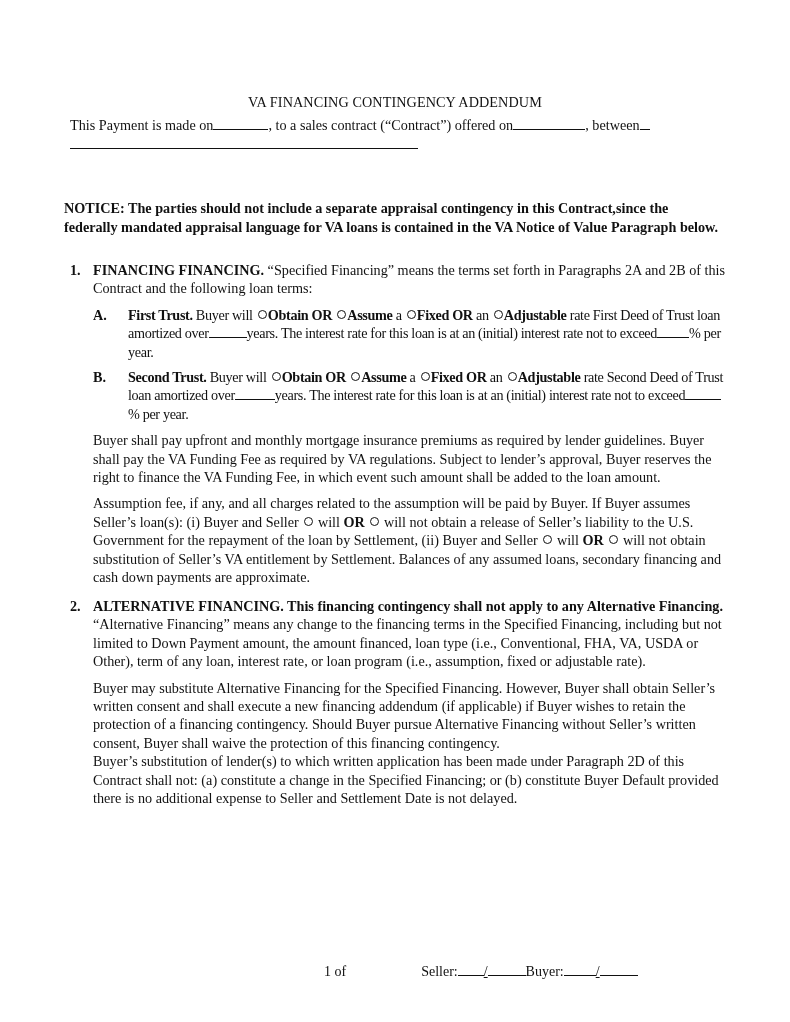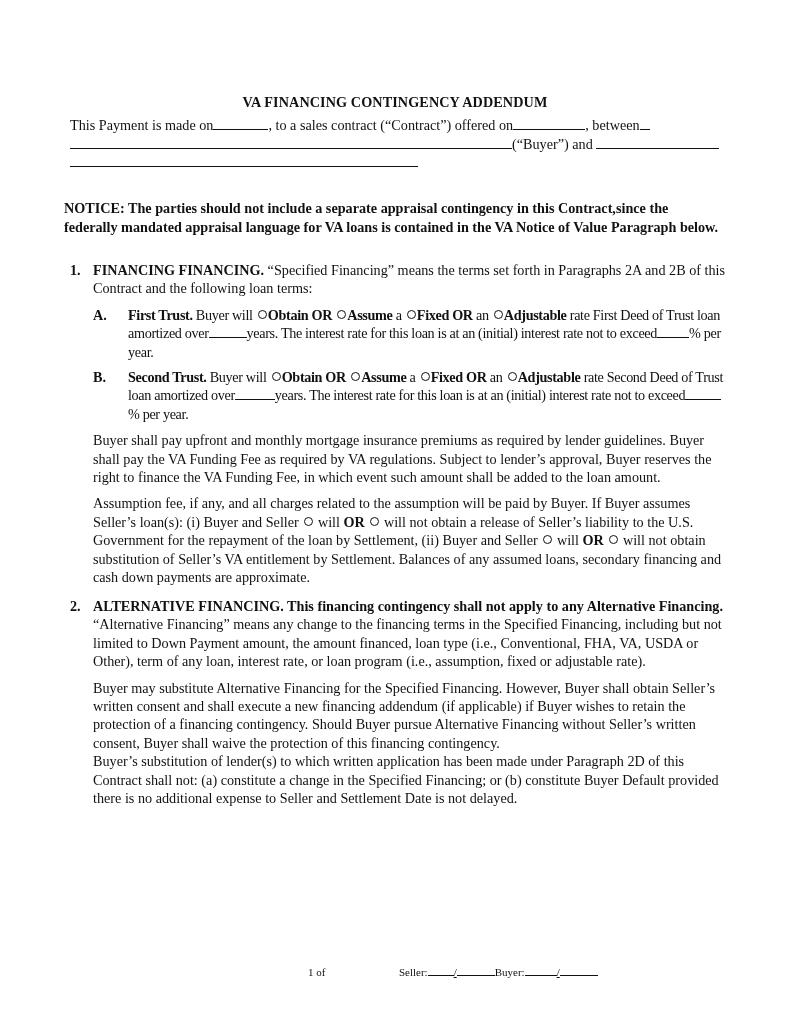--- a/index.html
+++ b/index.html
@@ -20,21 +20,21 @@
     .page {
       position: absolute;
       left: 0; top: 0;
       width: 790px; height: 1022px;
     }
     .title {
       position: absolute;
       top: 93px;
       left: 0; width: 790px;
       text-align: center;
-      font-weight: bold;
+      font-weight: normal;
       font-size: 14.2px;
       letter-spacing: 0.1px;
     }
     .intro {
       position: absolute;
       top: 116px;
       left: 70px;
       width: 652px;
     }
     .intro-line { height: 18.5px; white-space: nowrap; position: relative; }
@@ -87,39 +87,36 @@
       vertical-align: 1px;
       margin: 0 1px 0 2px;
     }
     .para {
       margin-left: 23px;
     }
     .condensed { letter-spacing: -0.35px; }
     .footer {
       position: absolute;
       top: 963px;
-      left: 308px;
-      font-size: 11px;
+      left: 324px;
+      font-size: 14px;
       white-space: nowrap;
     }
     .footer .blank { height: 10px; border-bottom-width: 1.4px; }
   </style>
 </head>
 <body>
 
 <div class="page">
 
   <div class="title">VA FINANCING CONTINGENCY ADDENDUM</div>
 
   <div class="intro">
     <div class="intro-line">
       <span>This Payment is made on</span><span class="blank" style="width:55px"></span><span>, to a sales contract (“Contract”) offered on</span><span class="blank" style="width:72px"></span><span>, between</span><span class="blank" style="width:10px"></span>
-    </div>
-    <div class="intro-line">
-      <span class="blank" style="width:442px"></span><span>(“Buyer”) and</span>&nbsp;<span class="blank" style="width:123px"></span>
     </div>
     <div class="intro-line">
       <span class="blank" style="width:348px"></span>&nbsp;
     </div>
   </div>
 
   <div class="notice">NOTICE: The parties should not include a separate appraisal contingency in this Contract,since the federally mandated appraisal language for VA loans is contained in the VA Notice of Value Paragraph below.</div>
 
   <div class="section" style="top:261px;">
     <span class="sec-num">1.</span>

